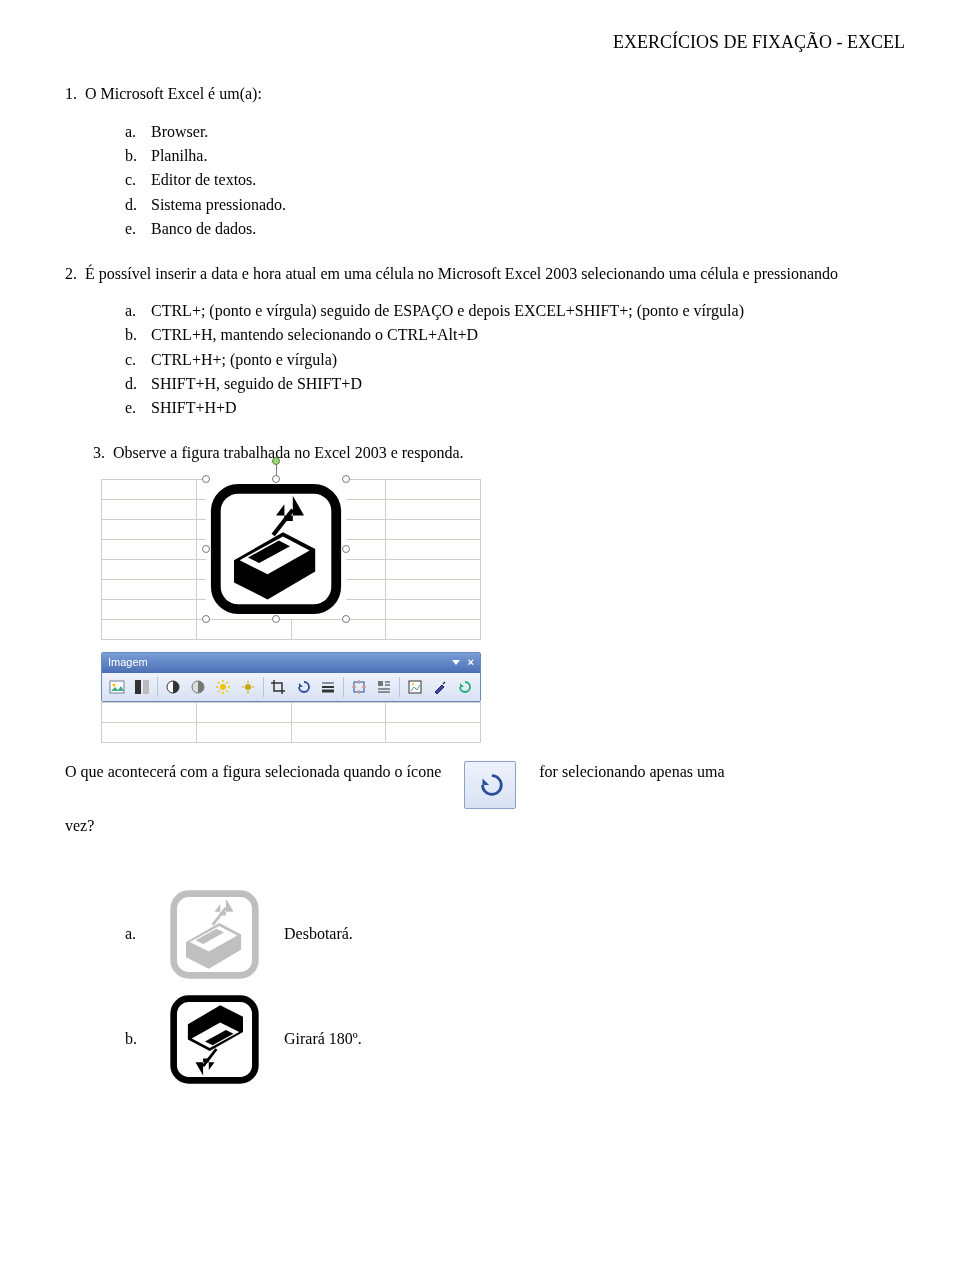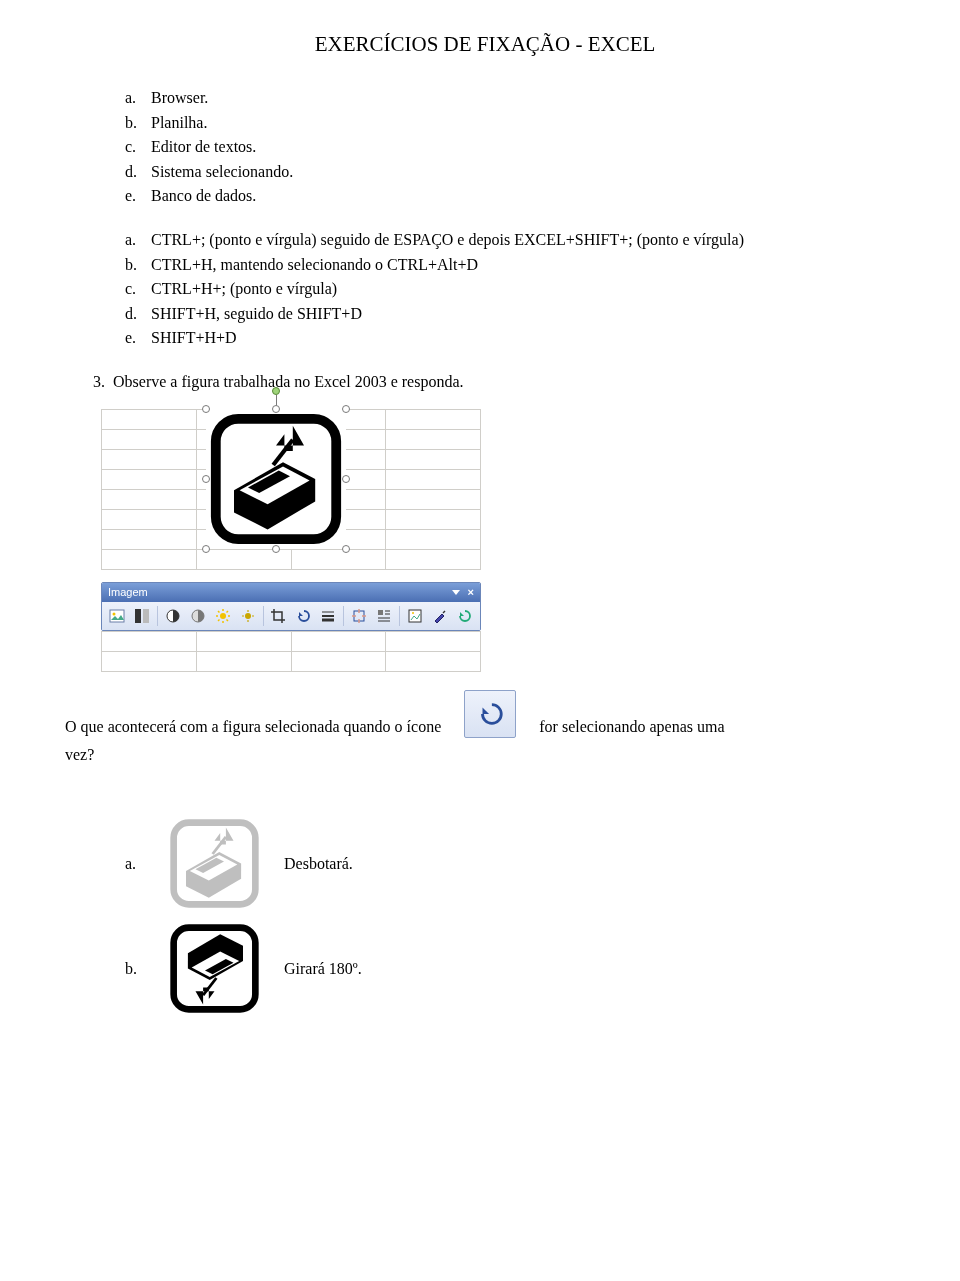--- a/index.html
+++ b/index.html
@@ -6,22 +6,22 @@
     body {
       font-family: "Times New Roman", Times, serif;
       font-size: 16px;
       color: #000;
       background: #fff;
       width: 960px;
       padding: 30px 55px 30px 65px;
       line-height: 1.4;
     }
     .title {
-      text-align: center;
-      font-size: 21px;
+      text-align: right;
+      font-size: 18px;
       margin-bottom: 28px;
     }
     .question {
       margin-bottom: 22px;
     }
     .q-stem {
       margin-bottom: 15px;
     }
     .q-stem-indent {
       text-indent: 28px;
@@ -138,21 +138,21 @@
       background: transparent;
     }
     .tbtn svg { width: 16px; height: 16px; }
     .sep {
       width: 1px; height: 20px;
       background: #b8c4de;
       margin: 0 1px;
     }
     .follow-line {
       display: flex;
-      align-items: flex-end;
+      align-items: flex-start;
       gap: 23px;
       margin: 16px 0 6px 0;
       flex-wrap: wrap;
     }
     .rotate-icon-box {
       width: 52px; height: 48px;
       border: 1px solid #8ea2c9;
       background: linear-gradient(#eef2fb, #d9e2f3);
       display: flex; align-items: center; justify-content: center;
       border-radius: 2px;
@@ -179,45 +179,53 @@
     .close-x {
       color: #fff; font-weight: bold; font-size: 11px;
     }
   </style>
 </head>
 <body>
 
 <div class="title">EXERCÍCIOS DE FIXAÇÃO - EXCEL</div>
 
 <div class="question">
+  <div class="q-stem">
+    <span>1.</span>
+    &nbsp;<span>O Microsoft Excel é um(a):</span>
+  </div>
   <div class="opts">
     <div class="opt">
         <span class="opt-letter">a.</span>
         <span class="opt-text">Browser.</span>
       </div>
     <div class="opt">
         <span class="opt-letter">b.</span>
         <span class="opt-text">Planilha.</span>
       </div>
     <div class="opt">
         <span class="opt-letter">c.</span>
         <span class="opt-text">Editor de textos.</span>
       </div>
     <div class="opt">
         <span class="opt-letter">d.</span>
-        <span class="opt-text">Sistema selecionando.</span>
+        <span class="opt-text">Sistema pressionado.</span>
       </div>
     <div class="opt">
         <span class="opt-letter">e.</span>
         <span class="opt-text">Banco de dados.</span>
       </div>
   </div>
 </div>
 
 <div class="question">
+  <div class="q-stem">
+    <span>2.</span>
+    &nbsp;<span>É possível inserir a data e hora atual em uma célula no Microsoft Excel 2003 selecionando uma célula e pressionando</span>
+  </div>
   <div class="opts-wide">
     <div class="opt opt-justify">
         <span class="opt-letter">a.</span>
         <span class="opt-text">CTRL+; (ponto e vírgula) seguido de ESPAÇO e depois EXCEL+SHIFT+; (ponto e vírgula)</span>
       </div>
     <div class="opt">
         <span class="opt-letter">b.</span>
         <span class="opt-text">CTRL+H, mantendo selecionando o CTRL+Alt+D</span>
       </div>
     <div class="opt">

